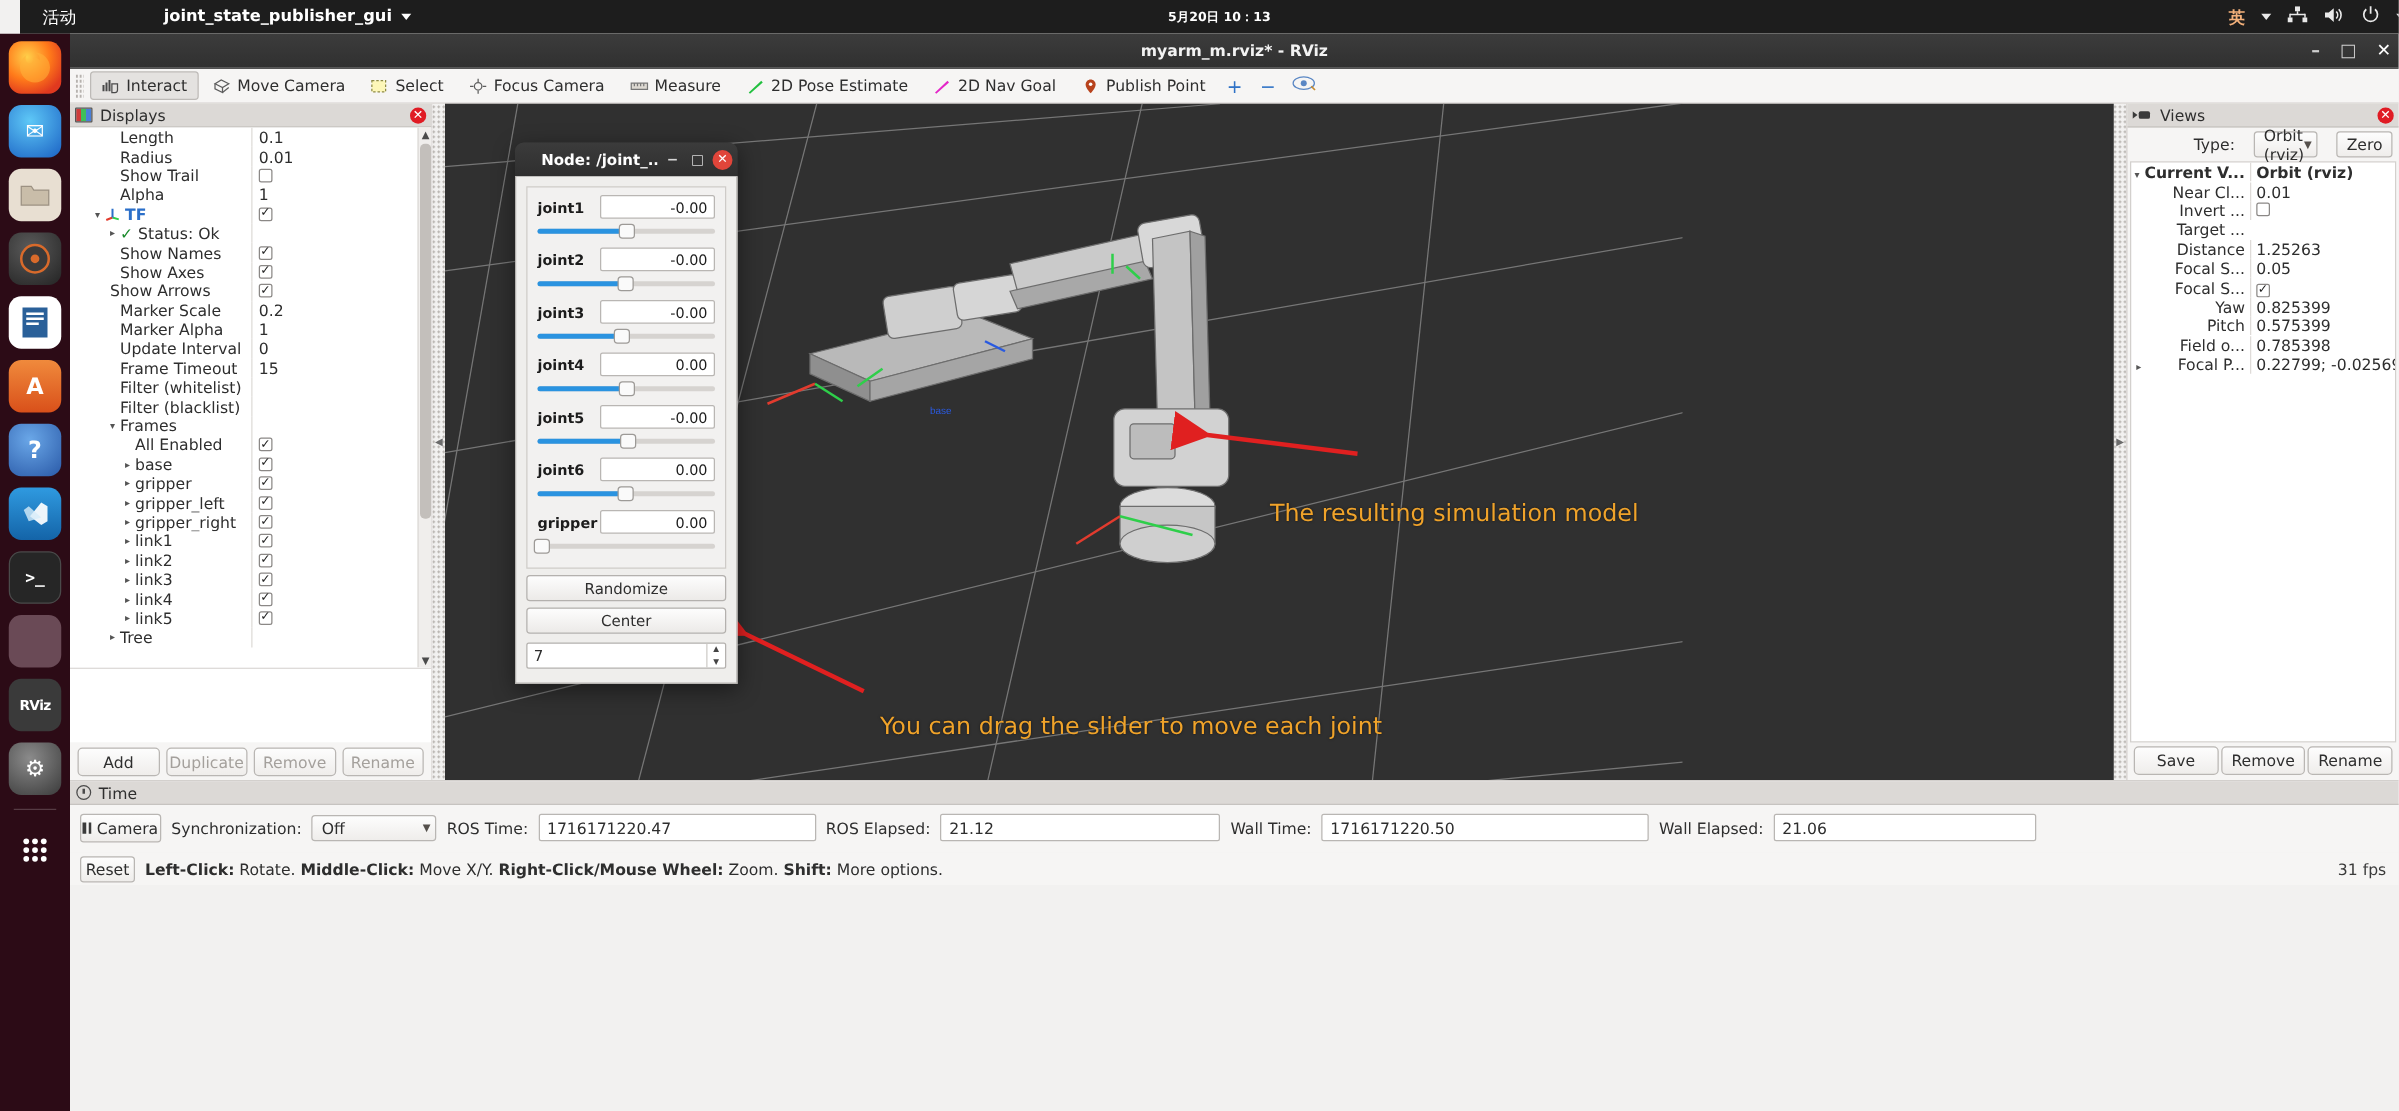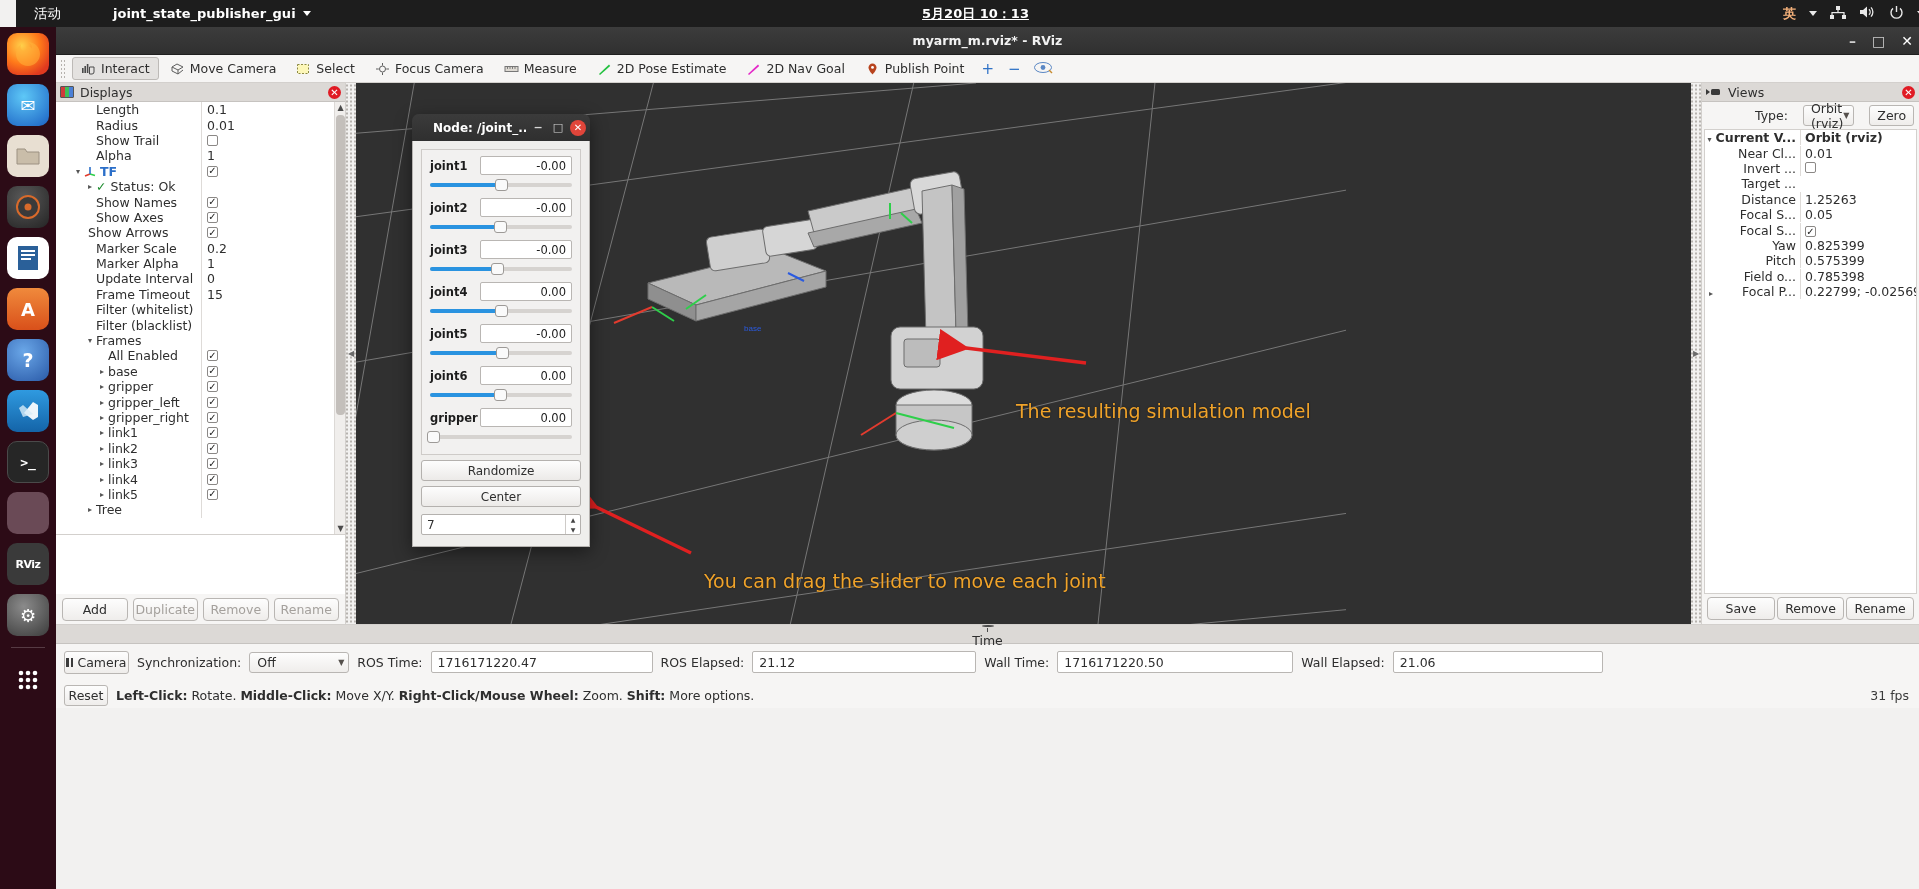--- a/index.html
+++ b/index.html
@@ -11,22 +11,22 @@
     position:relative;
   }
 
   
   #gnome-bar{
     position:absolute;left:16px;top:0;width:1919px;height:27px;
     background:#1d1d1d;color:#e9e9e9;font-size:13px;
     display:flex;align-items:center;
   }
   #gnome-bar .activities{padding:0 14px 0 18px;color:#fff;font-size:13.5px;}
-  #gnome-bar .appname{display:flex;align-items:center;gap:7px;margin-left:38px;color:#fff;font-weight:600;font-size:13px;}
-  #gnome-bar .clock{position:absolute;left:50%;transform:translateX(-50%);color:#fff;font-weight:600;font-size:13px;text-decoration:underline;}
+  #gnome-bar .appname{display:flex;align-items:center;gap:7px;margin-left:56px;color:#fff;font-weight:600;font-size:13px;}
+  #gnome-bar .clock{position:absolute;left:50%;transform:translateX(-50%);color:#fff;font-weight:600;font-size:10px;}
   #gnome-bar .tray{position:absolute;right:10px;display:flex;align-items:center;gap:13px;}
   #gnome-bar .tray .ime{color:#f3b07a;font-weight:600;}
   .caret-d{width:0;height:0;border-left:4px solid transparent;border-right:4px solid transparent;border-top:5px solid currentColor;display:inline-block;}
 
   
   #dock{
     position:absolute;left:0;top:27px;width:56px;height:862px;
     background:#2c0b16;display:flex;flex-direction:column;align-items:center;
     padding-top:6px;gap:9px;
   }
@@ -131,21 +131,21 @@
      display:flex;align-items:center;justify-content:center;font-size:12.5px;}
   #views-tree{flex:1;background:#fff;border:1px solid #d3d0cd;margin:0 2px;overflow:hidden;}
   .vrow{display:flex;height:15.4px;align-items:center;font-size:12.5px;}
   .vrow .vname{width:95px;display:flex;align-items:center;white-space:nowrap;overflow:hidden;justify-content:flex-end;padding-right:4px;}
   .vrow .vval{flex:1;border-left:1px solid #dedbd8;padding-left:4px;white-space:nowrap;overflow:hidden;}
   .vrow.head .vname,.vrow.head .vval{font-weight:700;}
   #views-btns{height:30px;display:flex;gap:2px;padding:3px 5px;}
 
   
   #time-panel{height:58px;background:#f6f5f4;border-top:1px solid #d3d0cd;}
-  #time-head{height:19px;background:#dcd9d6;display:flex;align-items:center;gap:6px;padding:0 5px;border-bottom:1px solid #c6c3c0;font-size:12.5px;flex-direction:column;}
+  #time-head{height:19px;background:#dcd9d6;display:flex;align-items:center;gap:6px;padding:0 5px;border-bottom:1px solid #c6c3c0;font-size:12.5px;}
   .clock-ico{width:12px;height:12px;border:1.5px solid #4a4a4a;border-radius:50%;position:relative;}
   .clock-ico::after{content:"";position:absolute;left:4px;top:1.5px;width:1.5px;height:4px;background:#4a4a4a;}
   #time-row{height:36px;display:flex;align-items:center;gap:8px;padding:0 8px;}
   .pause-btn{width:65px;height:23px;border:1px solid #b9b6b3;border-radius:3px;background:linear-gradient(#fdfdfd,#efedeb);display:flex;align-items:center;justify-content:center;gap:4px;font-size:12.5px;}
   .pause-ico{display:inline-flex;gap:2px;}
   .pause-ico i{width:2.5px;height:9px;background:#3b3b3b;display:block;}
   .lbl{font-size:12.5px;white-space:nowrap;}
   .field{height:22px;background:#fff;border:1px solid #b9b6b3;border-radius:2px;display:flex;align-items:center;padding-left:6px;font-size:12.5px;}
   #statusbar{height:26px;display:flex;align-items:center;gap:8px;padding:0 8px;font-size:12.5px;position:relative;background:#f6f5f4;}
   .reset-btn{width:44px;height:21px;border:1px solid #b9b6b3;border-radius:3px;background:linear-gradient(#fdfdfd,#efedeb);display:flex;align-items:center;justify-content:center;font-size:12.5px;}
@@ -858,21 +858,21 @@
       <span class="lbl">Synchronization:</span>
       <div class="combo" style="width:100px;flex:none">
         <span>Off</span>
         <span class="ar">▼</span>
       </div>
       <span class="lbl">ROS Time:</span>
       <div class="field" style="width:222px">1716171220.47</div>
       <span class="lbl">ROS Elapsed:</span>
       <div class="field" style="width:224px">21.12</div>
       <span class="lbl">Wall Time:</span>
-      <div class="field" style="width:236px">1716171220.50</div>
+      <div class="field" style="width:262px">1716171220.50</div>
       <span class="lbl">Wall Elapsed:</span>
       <div class="field" style="width:210px">21.06</div>
     </div>
   </div>
 
   <div id="statusbar">
     <div class="reset-btn">Reset</div>
     <div class="hint" id="hint-text"><b>Left-Click:</b><span> Rotate. </span><b>Middle-Click:</b><span> Move X/Y. </span><b>Right-Click/Mouse Wheel:</b><span> Zoom. </span><b>Shift:</b><span> More options.</span></div>
     <div id="fps">31 fps</div>
   </div>

